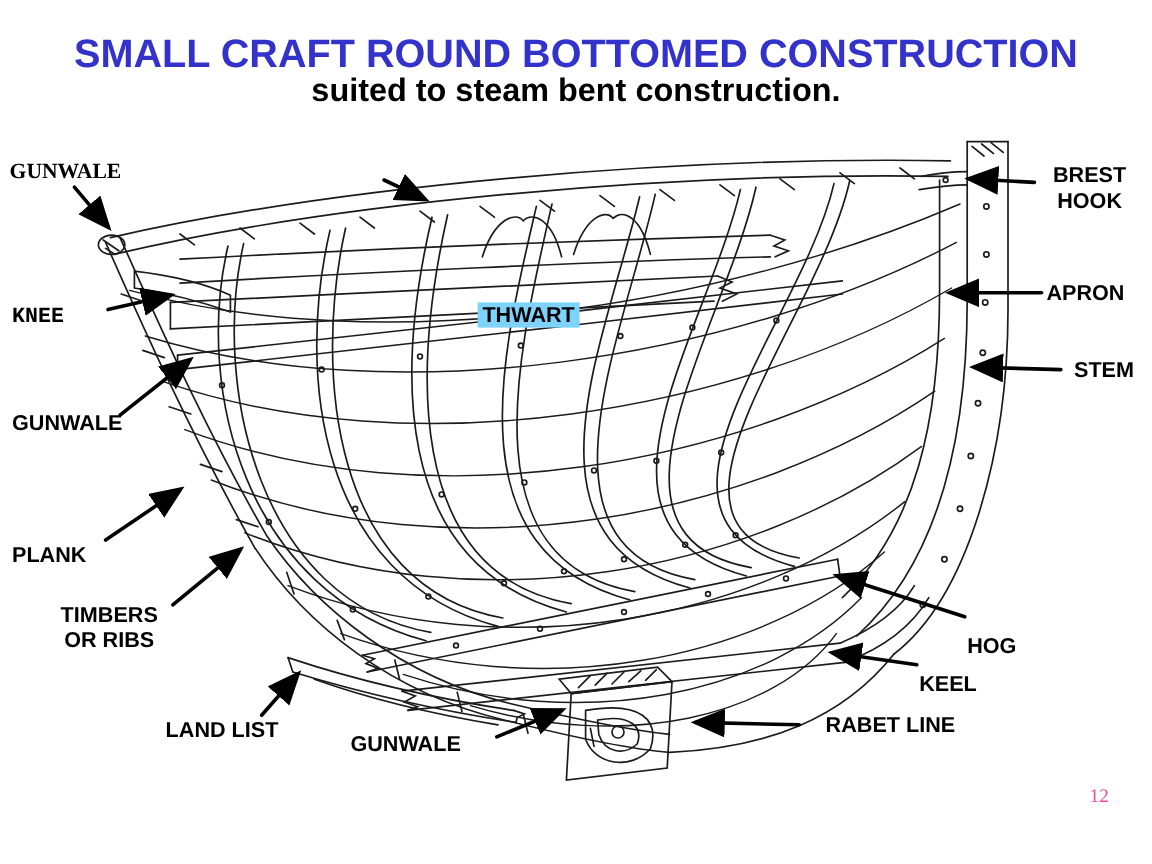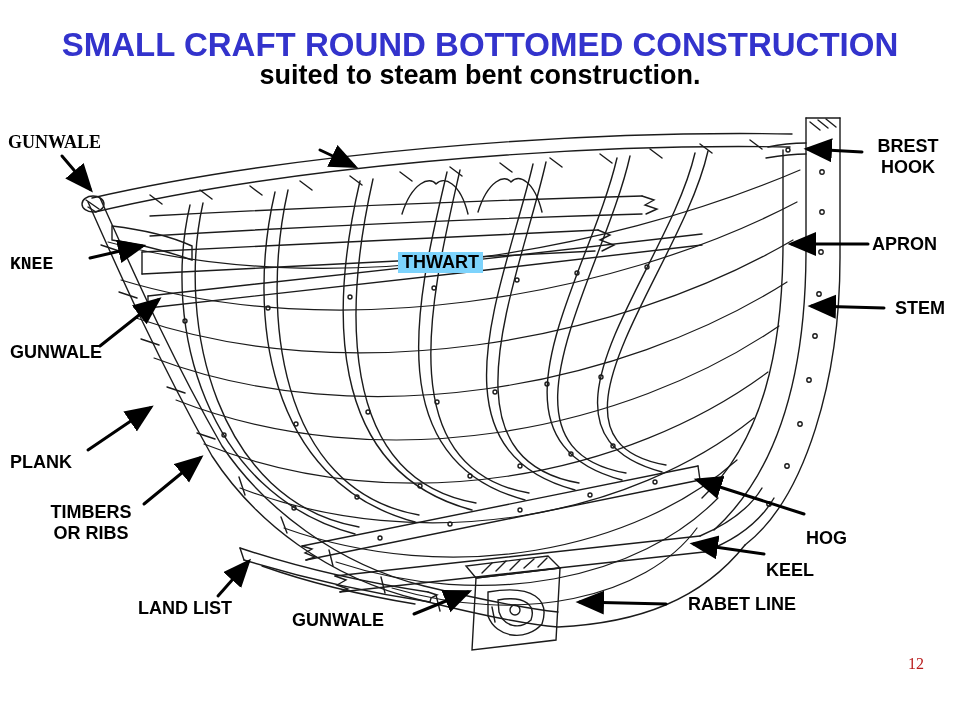--- a/index.html
+++ b/index.html
@@ -28,21 +28,21 @@
   .lbl-stringer  { left:10px;  top:342px; }
   .lbl-plank     { left:10px;  top:452px; }
   .lbl-timbers-or-ribs { left:38px; top:502px; width:106px; text-align:center; }
   .lbl-hog       { left:806px; top:528px; }
   .lbl-keel      { left:766px; top:560px; }
   .lbl-rabet-line{ left:688px; top:594px; }
   .lbl-land-list { left:118px; top:598px;margin-left:20px; }
   .lbl-garboard  { left:292px; top:610px; }
   .page-number {
     position:absolute; left:908px; top:655px;
-    font-family:"Liberation Serif",serif; font-size:16px; color:#b91c1c;
+    font-family:"Liberation Serif",serif; font-size:16px; color:#ec4899;
   }
 </style>
 </head>
 <body>
 
 <div class="slide">
 
   <div class="title">SMALL CRAFT ROUND BOTTOMED CONSTRUCTION</div>
   <div class="subtitle">suited to steam bent construction.</div>
 

